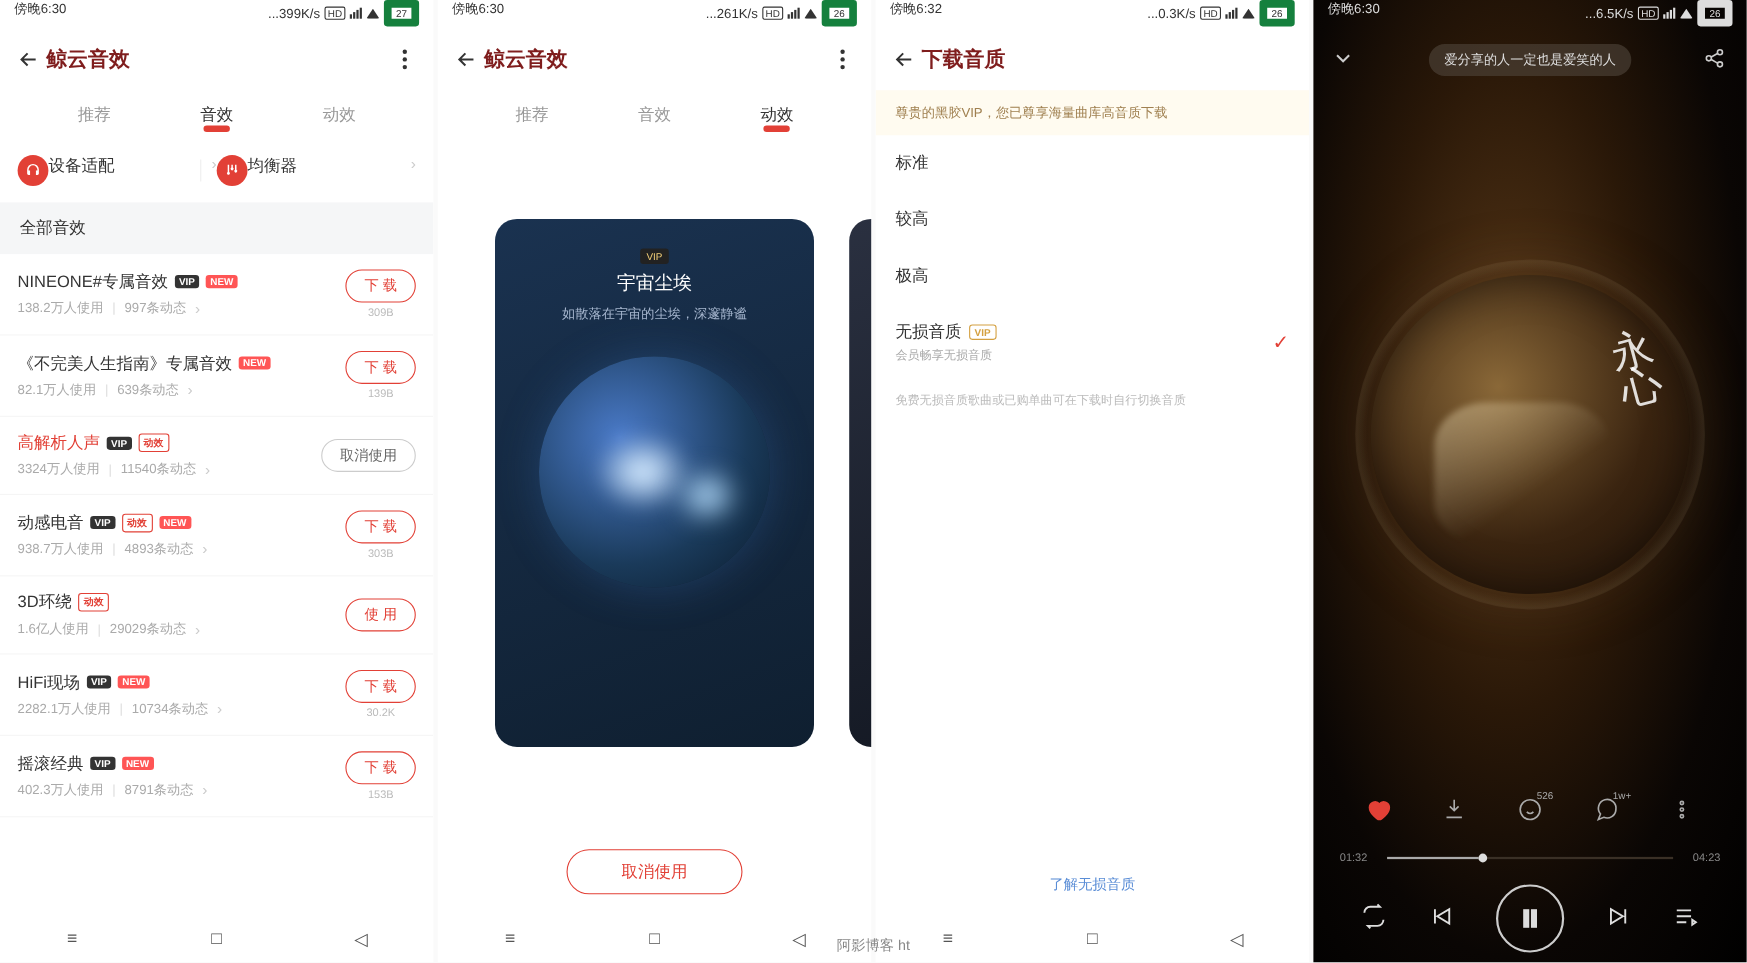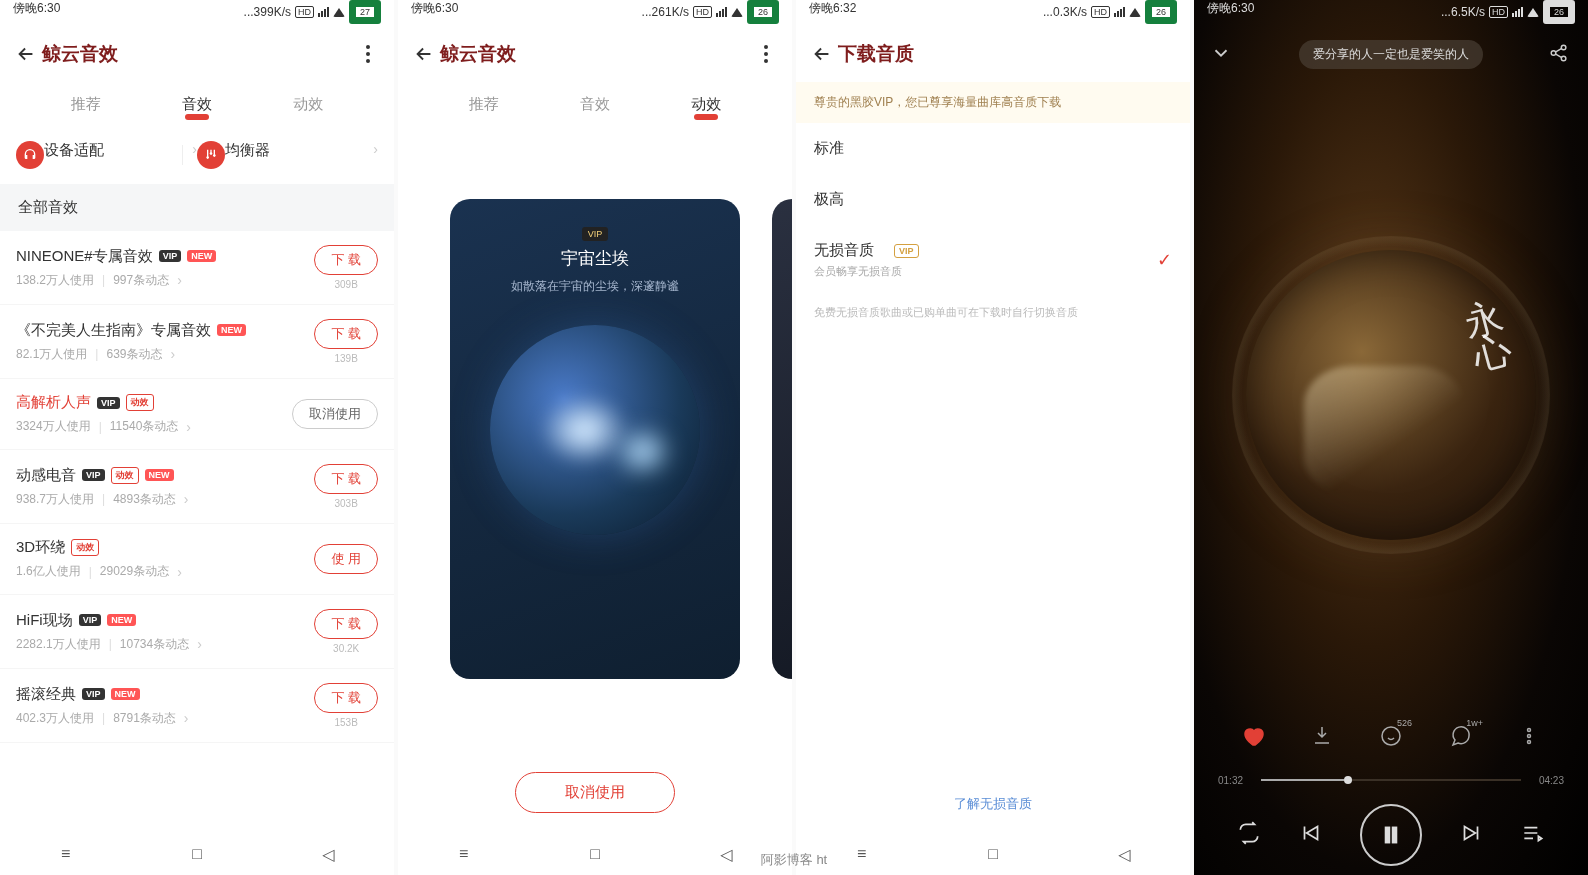--- a/index.html
+++ b/index.html
@@ -56,21 +56,21 @@
 .card-sub{font-size:12px;color:#a8b8d0}
 .globe{width:210px;height:210px;margin:30px auto 0;border-radius:50%;background:radial-gradient(circle at 35% 35%,#4a7ac8,#1a3a5a 60%,#0a1a2a);position:relative;overflow:hidden;box-shadow:0 0 40px rgba(60,120,200,.3)}
 .globe::before{content:"";position:absolute;top:30%;left:20%;width:50%;height:40%;background:radial-gradient(ellipse,#c8e0f8 10%,transparent 60%);filter:blur(8px)}
 .globe::after{content:"";position:absolute;top:45%;left:55%;width:35%;height:30%;background:radial-gradient(ellipse,#a8d0f0 10%,transparent 60%);filter:blur(10px)}
 .card-peek{position:absolute;right:-20px;top:50%;transform:translateY(-50%);width:40px;height:480px;background:linear-gradient(160deg,#2a3040,#151a25);border-radius:20px 0 0 20px}
 .btn-outline{margin:20px auto;display:block;width:160px;border:1px solid #e24036;color:#e24036;background:#fff;font-size:15px;padding:10px 0;border-radius:24px}
 .notice{background:#fffbf0;color:#a08050;font-size:12px;padding:12px 18px}
 .q-list{flex:1}
 .q-item{padding:16px 18px;display:flex;align-items:center;justify-content:space-between}
 .q-label{font-size:15px;color:#333}
-.q-main .q-label{display:flex;align-items:center;gap:20px}
+.q-main .q-label{display:flex;align-items:center;gap:7px}
 .q-sub{font-size:11px;color:#aaa;margin-top:4px}
 .badge.vip2{background:#fff;color:#d4a040;border:1px solid #d4a040;font-size:9px;padding:1px 4px;border-radius:3px}
 .check{color:#e24036;font-size:18px}
 .footnote{font-size:11px;color:#bbb;padding:10px 18px}
 .link-foot{text-align:center;color:#5a8dd6;font-size:13px;padding:20px 0}
 .player{background:radial-gradient(ellipse at 45% 40%,#583818,#2a1808 40%,#0a0604 70%,#000);color:#fff}
 .player .status-bar{color:#ddd}
 .player .sig i,.player .more i{background:#ddd}
 .player .hd,.player .batt{border-color:#ddd}
 .player .wifi{border-bottom-color:#ddd}
@@ -378,20 +378,23 @@
         </svg>
       </span>
     <span class="title">下载音质</span>
   </div>
   <div class="notice">尊贵的黑胶VIP，您已尊享海量曲库高音质下载</div>
   <div class="q-list">
     <div class="q-item">
         <span class="q-label">标准</span>
       </div>
     <div class="q-item">
+        <span class="q-label">较高</span>
+      </div>
+    <div class="q-item">
         <span class="q-label">极高</span>
       </div>
     <div class="q-item">
       <div class="q-main">
         <div class="q-label">
             <span>无损音质</span>
             <span class="badge vip2">VIP</span>
           </div>
         <div class="q-sub">会员畅享无损音质</div>
       </div>

